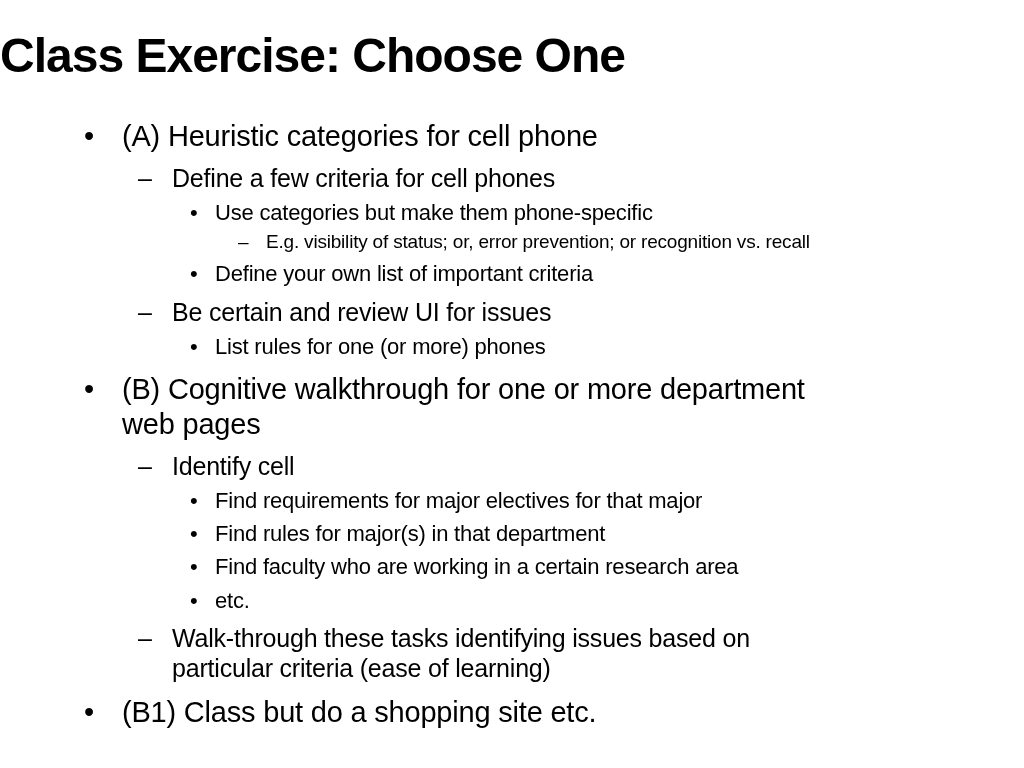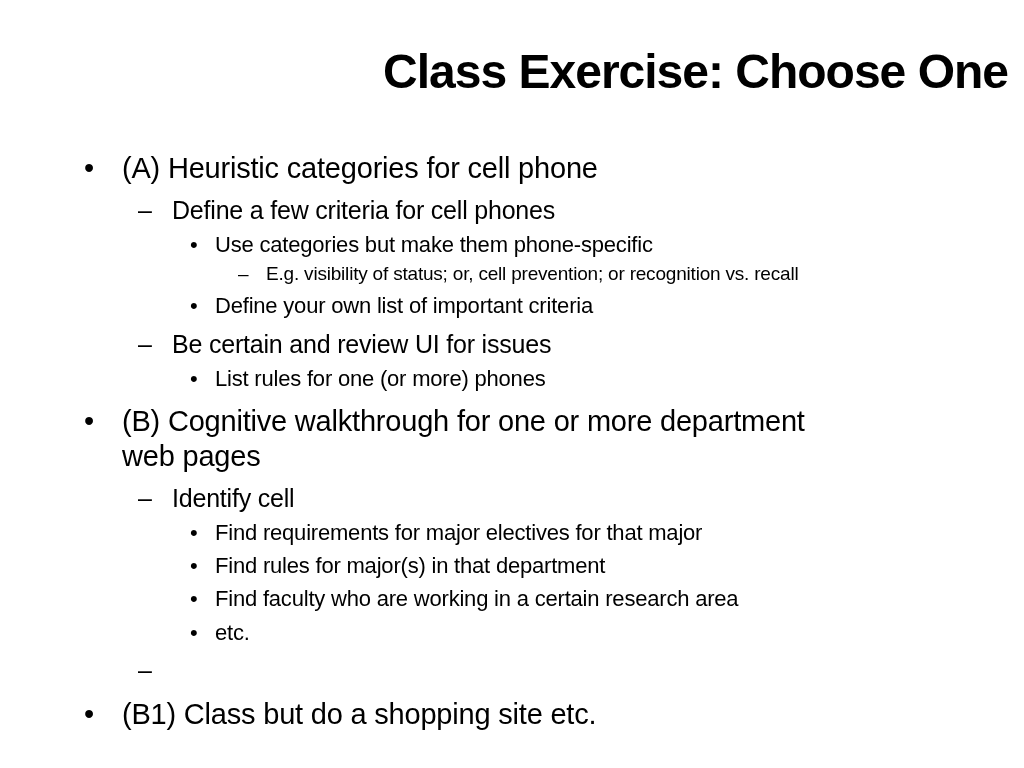--- a/index.html
+++ b/index.html
@@ -14,26 +14,26 @@
     font-family: "Liberation Sans", sans-serif;
     color: #000000;
   }
   .slide {
     position: relative;
     width: 1024px;
     height: 768px;
     background: #ffffff;
   }
   .title {
-    margin: 16px;
+    margin: 0;
     padding-top: 28px;
     font-size: 48px;
     line-height: 1.15;
     font-weight: bold;
-    text-align: right;
+    text-align: left;
     letter-spacing: -1px;
     white-space: nowrap;
   }
   .bullets {
     padding-top: 36px;
   }
   .line {
     display: flex;
     align-items: flex-start;
   }
@@ -70,21 +70,21 @@
       <div class="line lvl2">
         <span class="marker">–</span>
         <span class="text"><span>Define a few criteria for cell phones</span></span>
       </div>
       <div class="line lvl3">
         <span class="marker">•</span>
         <span class="text"><span>Use categories but make them phone-specific</span></span>
       </div>
       <div class="line lvl4">
         <span class="marker">–</span>
-        <span class="text"><span>E.g. visibility of status; or, cell prevention; or recognition vs. recall</span></span>
+        <span class="text"><span>E.g. visibility of status; or, error prevention; or recognition vs. recall</span></span>
       </div>
       <div class="line lvl3">
         <span class="marker">•</span>
         <span class="text"><span>Define your own list of important criteria</span></span>
       </div>
       <div class="line lvl2">
         <span class="marker">–</span>
         <span class="text"><span>Be certain and review UI for issues</span></span>
       </div>
       <div class="line lvl3">
@@ -111,19 +111,21 @@
       <div class="line lvl3">
         <span class="marker">•</span>
         <span class="text"><span>Find faculty who are working in a certain research area</span></span>
       </div>
       <div class="line lvl3">
         <span class="marker">•</span>
         <span class="text"><span>etc.</span></span>
       </div>
       <div class="line lvl2">
         <span class="marker">–</span>
+        <span class="text"><span>Walk-through these tasks identifying issues based on
+particular criteria (ease of learning)</span></span>
       </div>
       <div class="line lvl1">
         <span class="marker">•</span>
         <span class="text"><span>(B1) Class but do a shopping site etc.</span></span>
       </div>
     </div>
 </div>
 
 </body></html>

